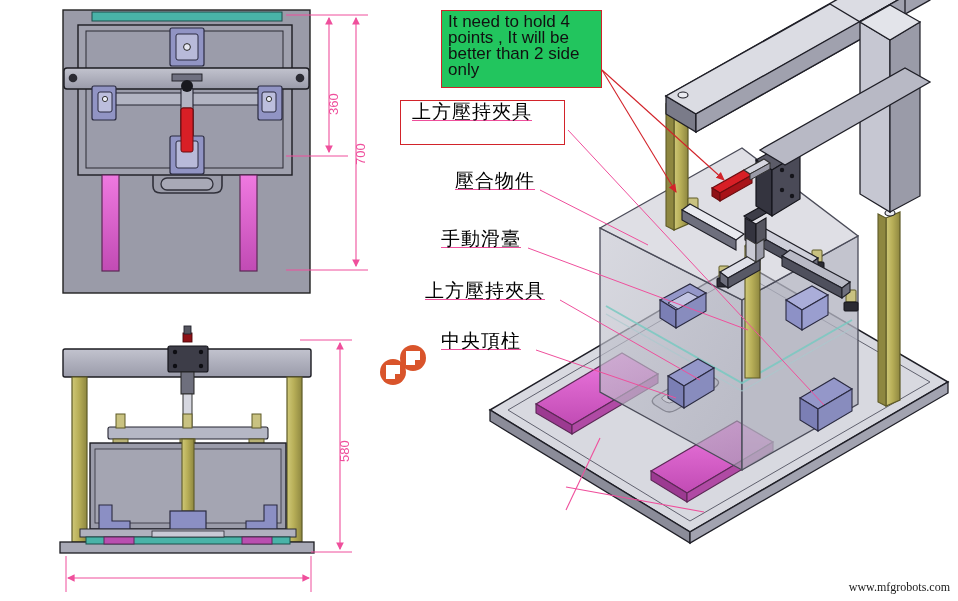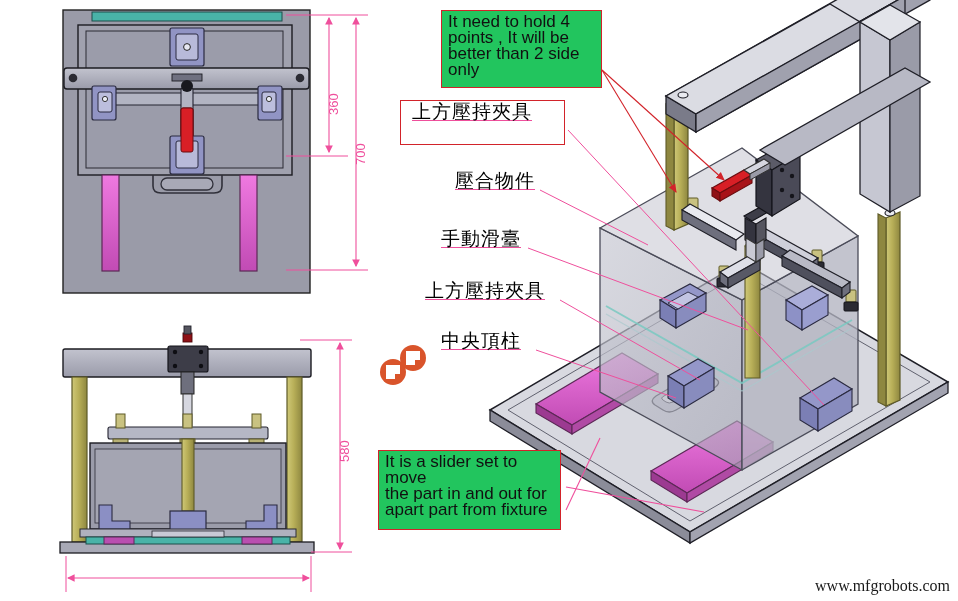--- a/index.html
+++ b/index.html
@@ -48,21 +48,21 @@
     font-family:"Liberation Sans", sans-serif;
     white-space:nowrap;
   }
   .dim-rot{transform:rotate(-90deg);transform-origin:left top;}
 
   .watermark{
     position:absolute;
     right:8px;bottom:6px;
     color:#1a1a1a;
     font-family:"Liberation Serif", serif;
-    font-size:16px;
+    font-size:12px;
     letter-spacing:0px;
   }
 
   .note-icons{position:absolute;left:380px;top:345px;width:56px;height:40px;}
   .note-dot{
     position:absolute;width:26px;height:26px;border-radius:50%;
     background:#d9542b;
   }
   .note-dot .glyph{
     position:absolute;left:6px;top:6px;width:14px;height:14px;
@@ -362,23 +362,20 @@
 only</div>
 
 <div class="cn-box" style="left:400px;top:100px;width:165px;height:45px;"></div>
 <div class="cn-label" style="left:412px;top:101px;">上方壓持夾具</div>
 
 <div class="cn-label" style="left:455px;top:170px;text-align:right;">壓合物件</div>
 <div class="cn-label" style="left:441px;top:228px;">手動滑臺</div>
 <div class="cn-label" style="left:425px;top:280px;">上方壓持夾具</div>
 <div class="cn-label" style="left:441px;top:330px;">中央頂柱</div>
 
-<div class="callout" style="left:378px;top:450px;width:183px;height:80px;">It is a slider set  to move
-the part in and out for
-apart part from fixture</div>
 
 <div class="note-icons">
   <div class="note-dot" style="left:0px;top:14px;">
     <span class="glyph"></span>
     <span class="fold"></span>
   </div>
   <div class="note-dot" style="left:20px;top:0px;">
     <span class="glyph"></span>
     <span class="fold"></span>
   </div>

